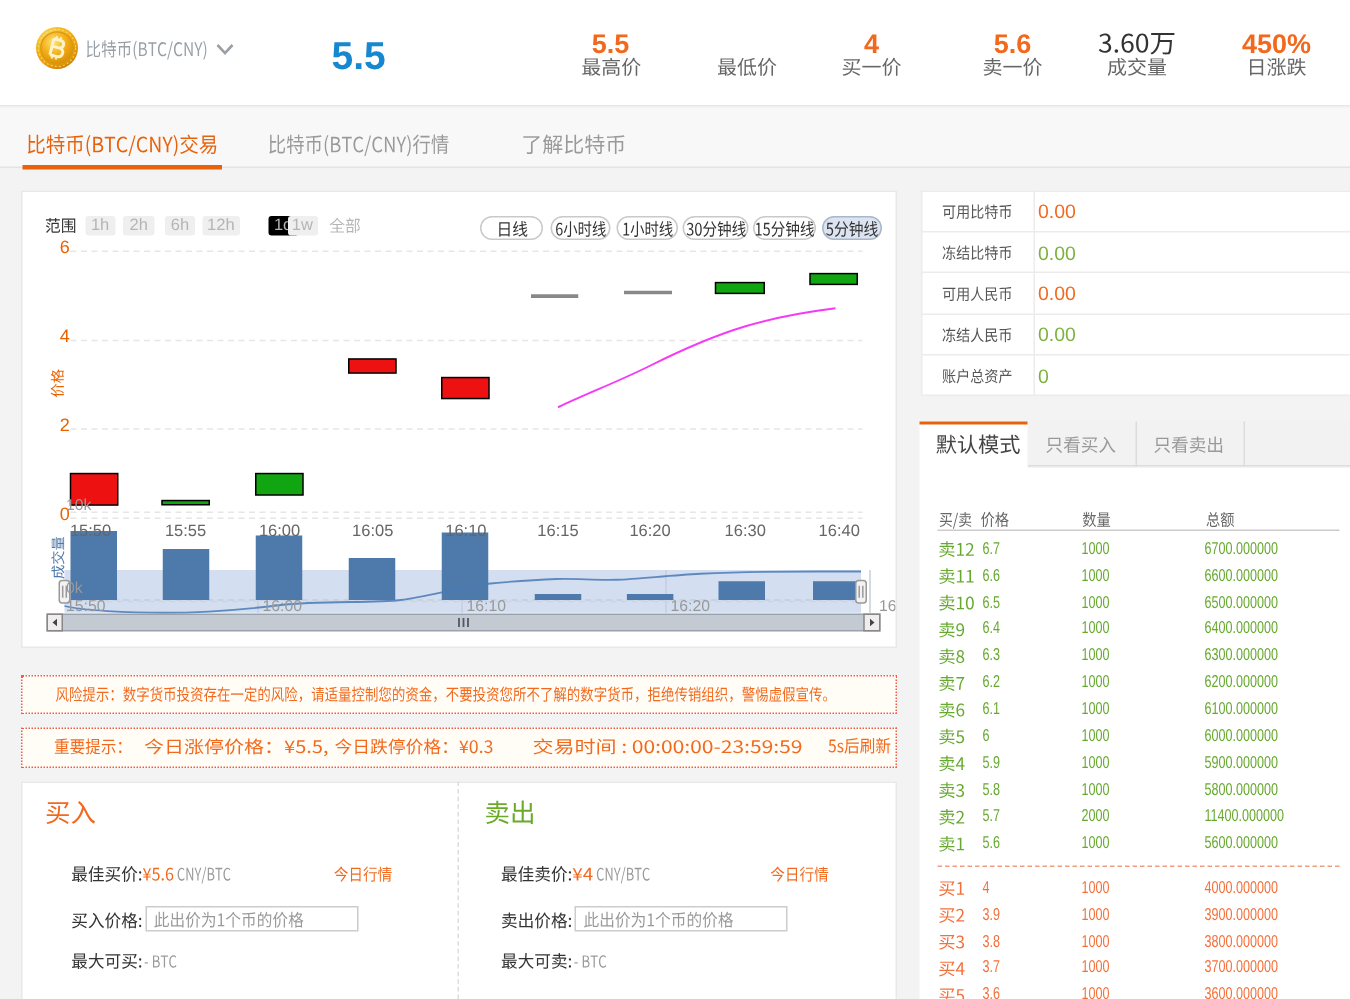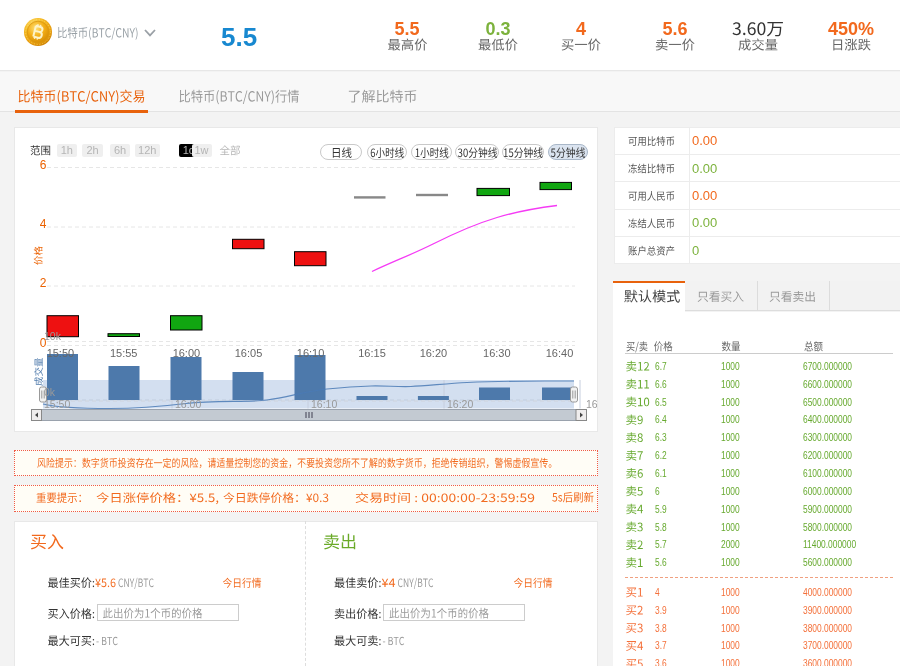--- a/index.html
+++ b/index.html
@@ -31,21 +31,20 @@
         <line x1="18" y1="9.4" x2="18" y2="11.4"></line>
 <line x1="15.2" y1="22.6" x2="15.2" y2="24.6"></line>
         <line x1="18" y1="22.6" x2="18" y2="24.6"></line>
 </g>
 </svg>
 <svg width="14" height="10" viewBox="0 0 14 10" style="position:absolute;left:143px;top:28px">
       <path d="M2,2 L7,7.4 L12,2" fill="none" stroke="#9aa0a6" stroke-width="1.8"></path>
     </svg>
 <div style="left:221px;top:23.5px;font-size:26px;font-weight:bold;color:#1788d0;line-height:26px">5.5</div>
 <div style="left:347px;top:18.5px;width:120px;text-align:center;font-size:18px;font-weight:bold;color:#f2691d">5.5</div>
-<div style="left:438px;top:18.5px;width:120px;text-align:center;font-size:18px;font-weight:bold;color:#7cb23c">0.3</div>
 <div style="left:521px;top:18.5px;width:120px;text-align:center;font-size:18px;font-weight:bold;color:#f2691d">4</div>
 <div style="left:615px;top:18.5px;width:120px;text-align:center;font-size:18px;font-weight:bold;color:#f2691d">5.6</div>
 <div style="left:791px;top:18.5px;width:120px;text-align:center;font-size:18px;font-weight:bold;color:#f2691d">450%</div>
 <div style="left:0;top:72px;width:900px;height:40px;background:#f8f8f8;border-bottom:1px solid #e3e3e3"></div>
 <div style="left:15px;top:110px;width:133px;height:3px;background:#e8620c"></div>
 <div style="left:14px;top:127px;width:584px;height:305px;background:#fff;border:1px solid #e8e8e8"></div>
 <div style="left:57.0px;top:144px;width:19.5px;height:13px;background:#efefef;border-radius:2px;font-size:11px;color:#b5b5b5;text-align:center;line-height:13px">1h</div>
 <div style="left:82.0px;top:144px;width:21.0px;height:13px;background:#efefef;border-radius:2px;font-size:11px;color:#b5b5b5;text-align:center;line-height:13px">2h</div>
 <div style="left:110.0px;top:144px;width:20.0px;height:13px;background:#efefef;border-radius:2px;font-size:11px;color:#b5b5b5;text-align:center;line-height:13px">6h</div>
 <div style="left:134.5px;top:144px;width:25.5px;height:13px;background:#efefef;border-radius:2px;font-size:11px;color:#b5b5b5;text-align:center;line-height:13px">12h</div>

